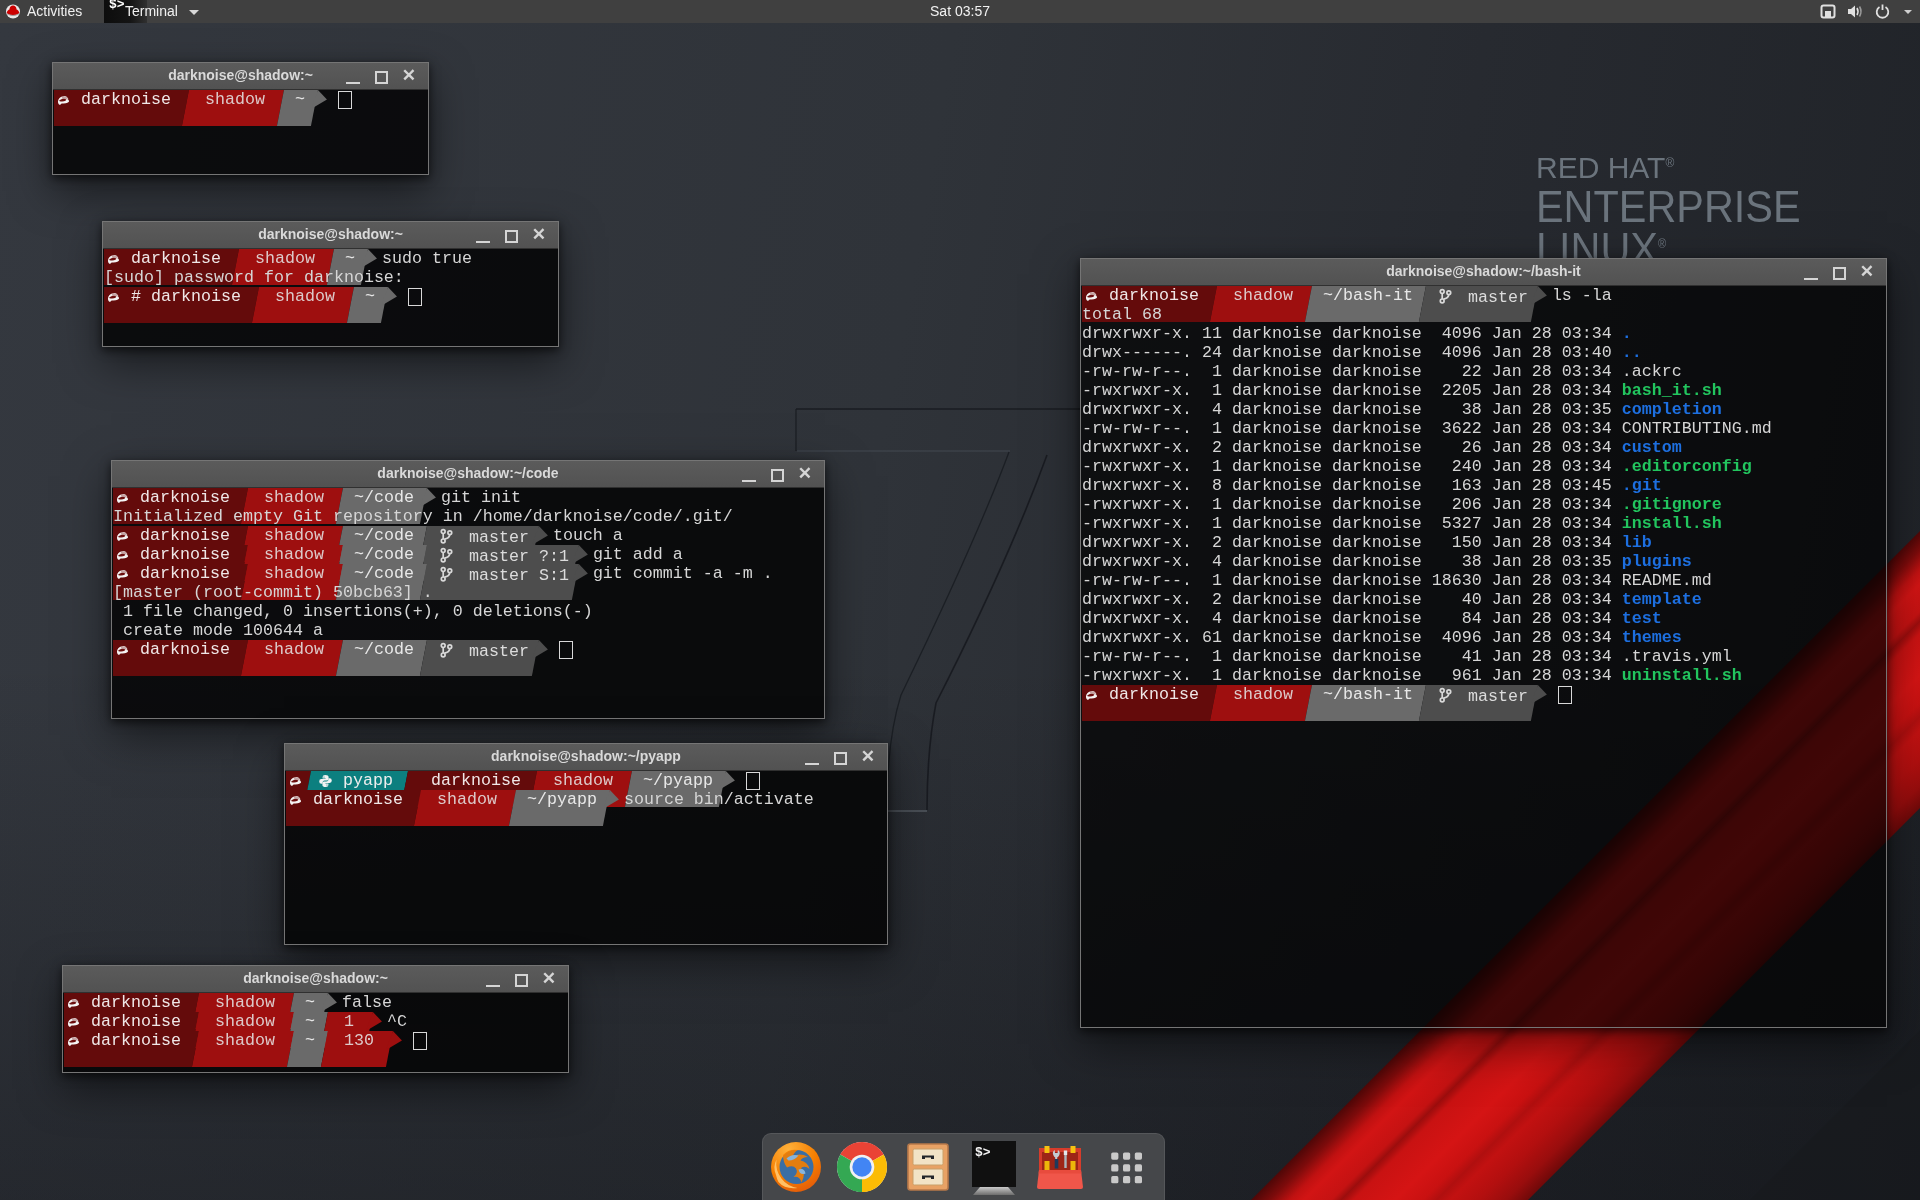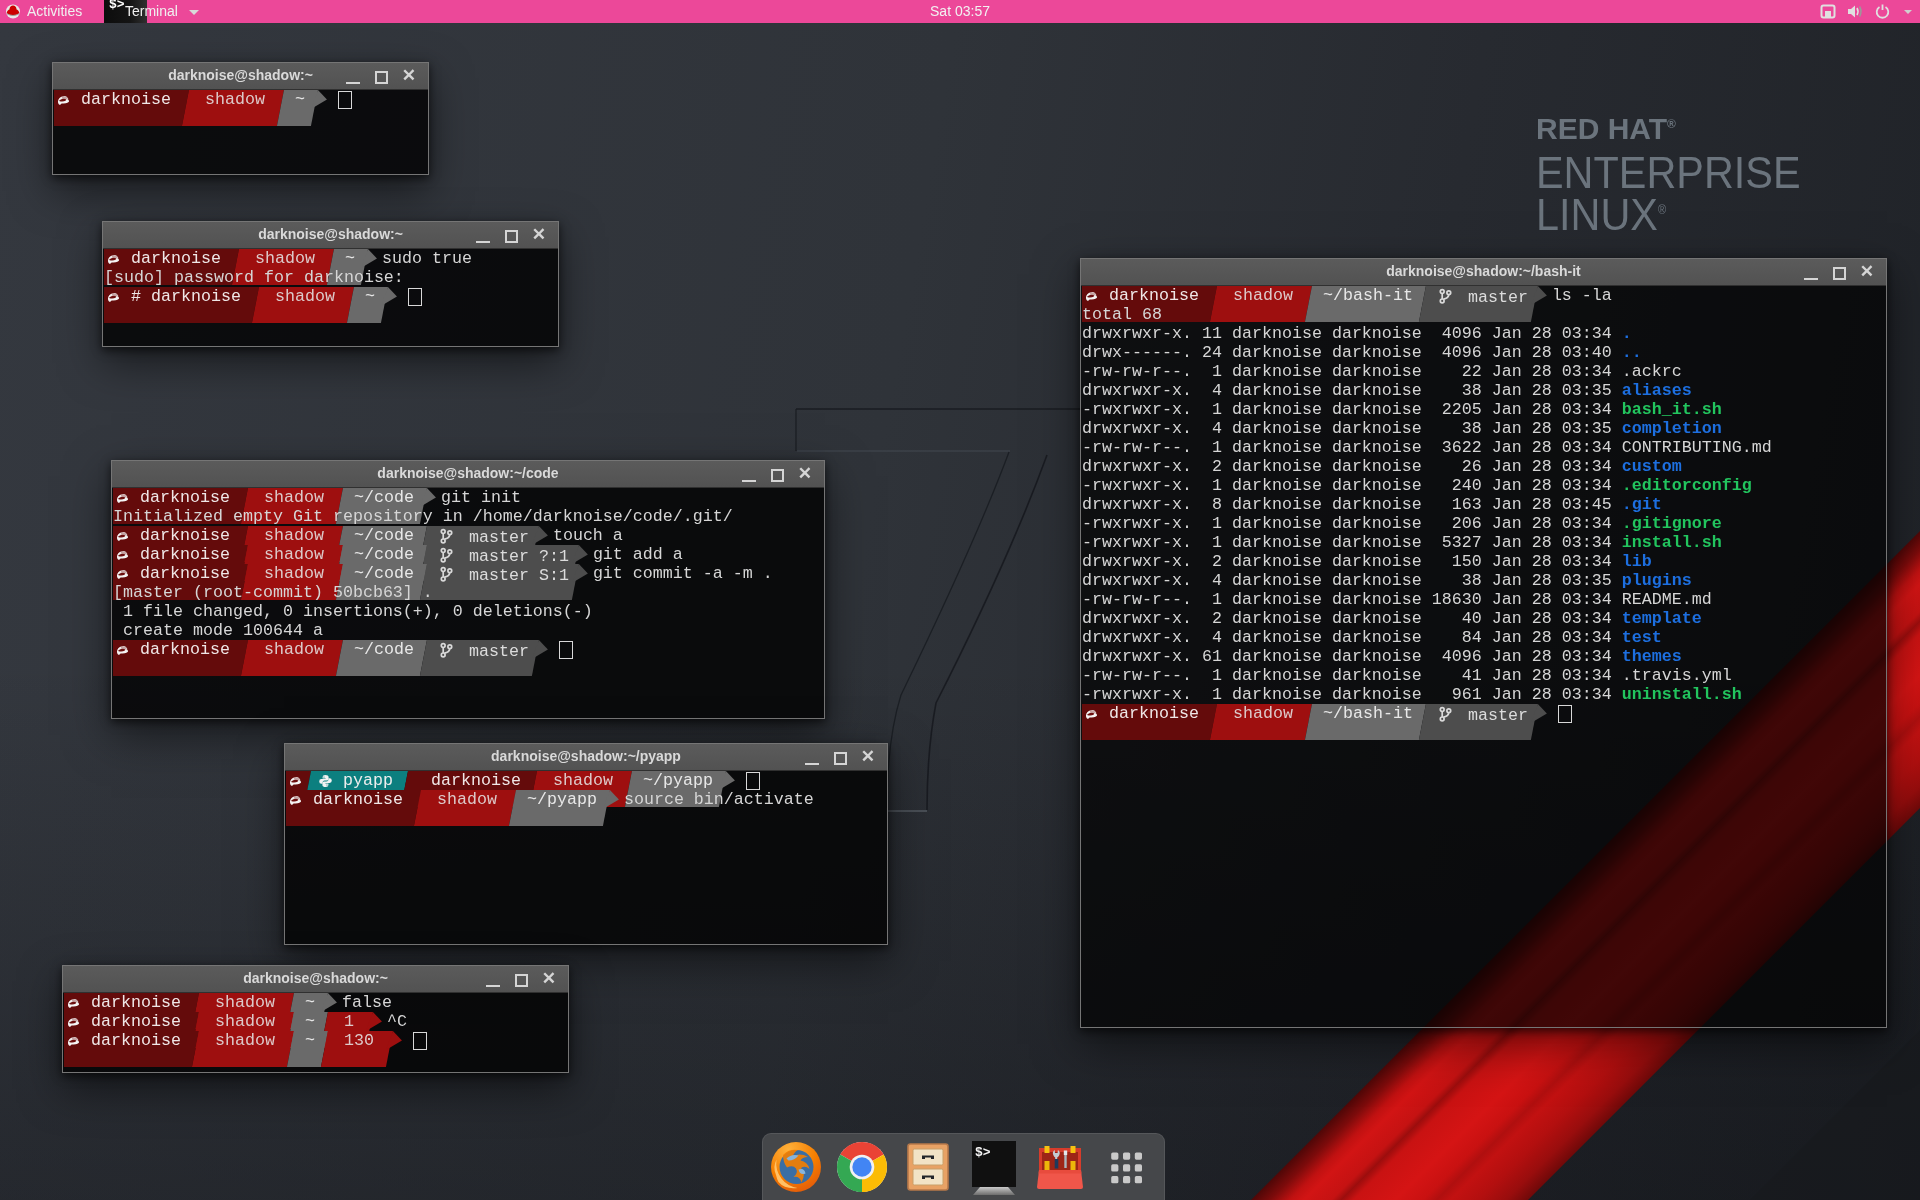--- a/index.html
+++ b/index.html
@@ -1,20 +1,20 @@
 <!DOCTYPE html>
 <html><head>
 <meta charset="utf-8">
 <style>
 html,body{margin:0;padding:0;width:1920px;height:1200px;overflow:hidden;background:#2b2e34;-webkit-font-smoothing:antialiased;}
 #desk{position:absolute;left:0;top:0;width:1920px;height:1200px;
   background:linear-gradient(180deg,rgba(0,0,0,0) 55%,rgba(5,6,10,0.30) 100%),linear-gradient(100deg,#34383f 0%,#2f3339 45%,#272a30 70%,#1f2227 100%);}
 #bgsvg{position:absolute;left:0;top:0;}
 
-#topbar{position:absolute;left:0;top:0;width:1920px;height:23px;background:#ec4899;
+#topbar{position:absolute;left:0;top:0;width:1920px;height:23px;background:#404040;
   font-family:"Liberation Sans",sans-serif;color:#eee;z-index:50;}
 #topbar .act{position:absolute;left:27px;top:0;line-height:23px;font-size:14px;color:#f0f0f0;}
 #hatico{position:absolute;left:5px;top:4px;}
 #termtile{position:absolute;left:104px;top:0;width:43px;height:23px;background:linear-gradient(90deg,#0d0d0d 0%,#141414 60%,#303030 100%);overflow:hidden;}
 #termtile span{position:absolute;left:5px;top:-3px;font-family:"Liberation Mono",monospace;font-weight:bold;font-size:13px;color:#fff;}
 #topbar .appname{position:absolute;left:125px;top:0;line-height:23px;font-size:14px;font-weight:normal;color:#f0f0f0;}
 #topbar .appcar{position:absolute;left:189px;top:10px;width:0;height:0;border:5px solid transparent;border-top-color:#d8d8d8;}
 #topbar .clock{position:absolute;left:0;width:1920px;text-align:center;top:0;line-height:23px;font-size:14px;font-weight:normal;color:#f2f2f2;}
 
 .win{position:absolute;border:1px solid #757575;box-shadow:0 3px 9px rgba(0,0,0,.65),0 16px 42px rgba(0,0,0,.5);z-index:10;}
@@ -51,21 +51,21 @@
 .blu{color:#1d6fe0;font-weight:bold;}
 .grn{color:#22c55e;font-weight:bold;}
 .hat{position:relative;top:3px;}
 .br{position:relative;top:2px;margin-right:6px;}
 
 #dock{position:absolute;left:762px;top:1133px;width:401px;height:67px;background:#45474a;
   border-radius:9px 9px 0 0;border:1px solid rgba(255,255,255,0.09);border-bottom:none;z-index:40;}
 .dico{position:absolute;top:5px;}
 
 #rhel{position:absolute;left:1536px;top:103px;font-family:"Liberation Sans",sans-serif;color:#6b747d;z-index:2;}
-#rhel .l1{font-size:30px;font-weight:bold;letter-spacing:0px;line-height:42px;}
+#rhel .l1{font-size:30px;font-weight:normal;letter-spacing:0px;line-height:32px;margin-top:44px;}
 #rhel .l2{font-size:45px;line-height:45px;margin-top:0px;transform:scaleX(0.92);transform-origin:left top;}
 #rhel .l3{font-size:45px;line-height:45px;margin-top:-7px;transform:scaleX(0.92);transform-origin:left top;}
 #rhel sup{font-size:12px;}
 </style>
 </head>
 <body>
 <div id="desk"></div>
 <svg id="bgsvg" width="1920" height="1200">
   <defs>
     <linearGradient id="band" gradientUnits="userSpaceOnUse" x1="1251" y1="1200" x2="1389.5" y2="1338.5">
@@ -315,21 +315,20 @@
               <circle cx="3.2" cy="12.9" r="1.9"></circle>
               <path d="M3.2,5.5 V11"></path>
               <circle cx="9.8" cy="4.8" r="1.9"></circle>
               <path d="M9.8,6.7 Q9.4,10.4 4.4,11.1"></path>
             </g>
           </svg> master</span><span class="tip t4"></span><span class="cmd">ls -la</span></div>
     <div class="row">total 68</div>
     <div class="row">drwxrwxr-x. 11 darknoise darknoise  4096 Jan 28 03:34 <span class="blu">.</span></div>
     <div class="row">drwx------. 24 darknoise darknoise  4096 Jan 28 03:40 <span class="blu">..</span></div>
     <div class="row">-rw-rw-r--.  1 darknoise darknoise    22 Jan 28 03:34 .ackrc</div>
-    <div class="row">drwxrwxr-x.  4 darknoise darknoise    38 Jan 28 03:35 <span class="blu">aliases</span></div>
     <div class="row">-rwxrwxr-x.  1 darknoise darknoise  2205 Jan 28 03:34 <span class="grn">bash_it.sh</span></div>
     <div class="row">drwxrwxr-x.  4 darknoise darknoise    38 Jan 28 03:35 <span class="blu">completion</span></div>
     <div class="row">-rw-rw-r--.  1 darknoise darknoise  3622 Jan 28 03:34 CONTRIBUTING.md</div>
     <div class="row">drwxrwxr-x.  2 darknoise darknoise    26 Jan 28 03:34 <span class="blu">custom</span></div>
     <div class="row">-rwxrwxr-x.  1 darknoise darknoise   240 Jan 28 03:34 <span class="grn">.editorconfig</span></div>
     <div class="row">drwxrwxr-x.  8 darknoise darknoise   163 Jan 28 03:45 <span class="blu">.git</span></div>
     <div class="row">-rwxrwxr-x.  1 darknoise darknoise   206 Jan 28 03:34 <span class="grn">.gitignore</span></div>
     <div class="row">-rwxrwxr-x.  1 darknoise darknoise  5327 Jan 28 03:34 <span class="grn">install.sh</span></div>
     <div class="row">drwxrwxr-x.  2 darknoise darknoise   150 Jan 28 03:34 <span class="blu">lib</span></div>
     <div class="row">drwxrwxr-x.  4 darknoise darknoise    38 Jan 28 03:35 <span class="blu">plugins</span></div>

